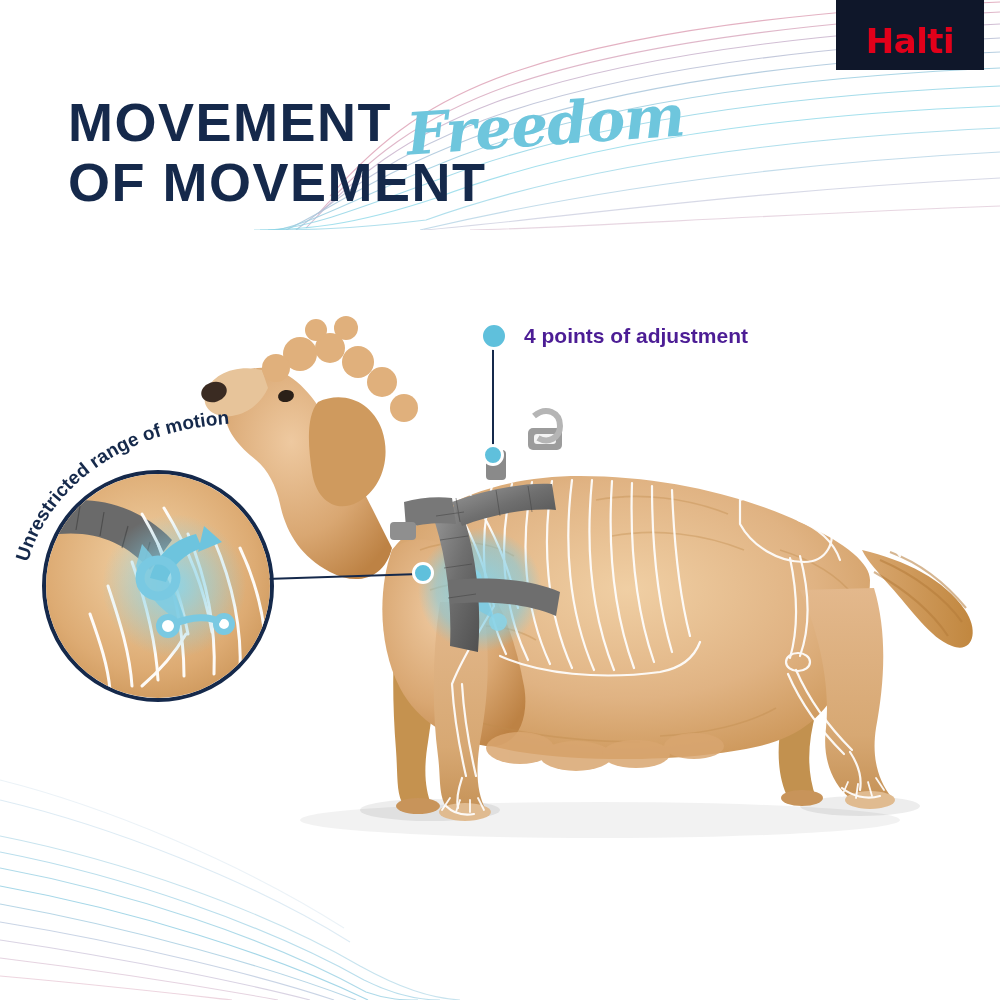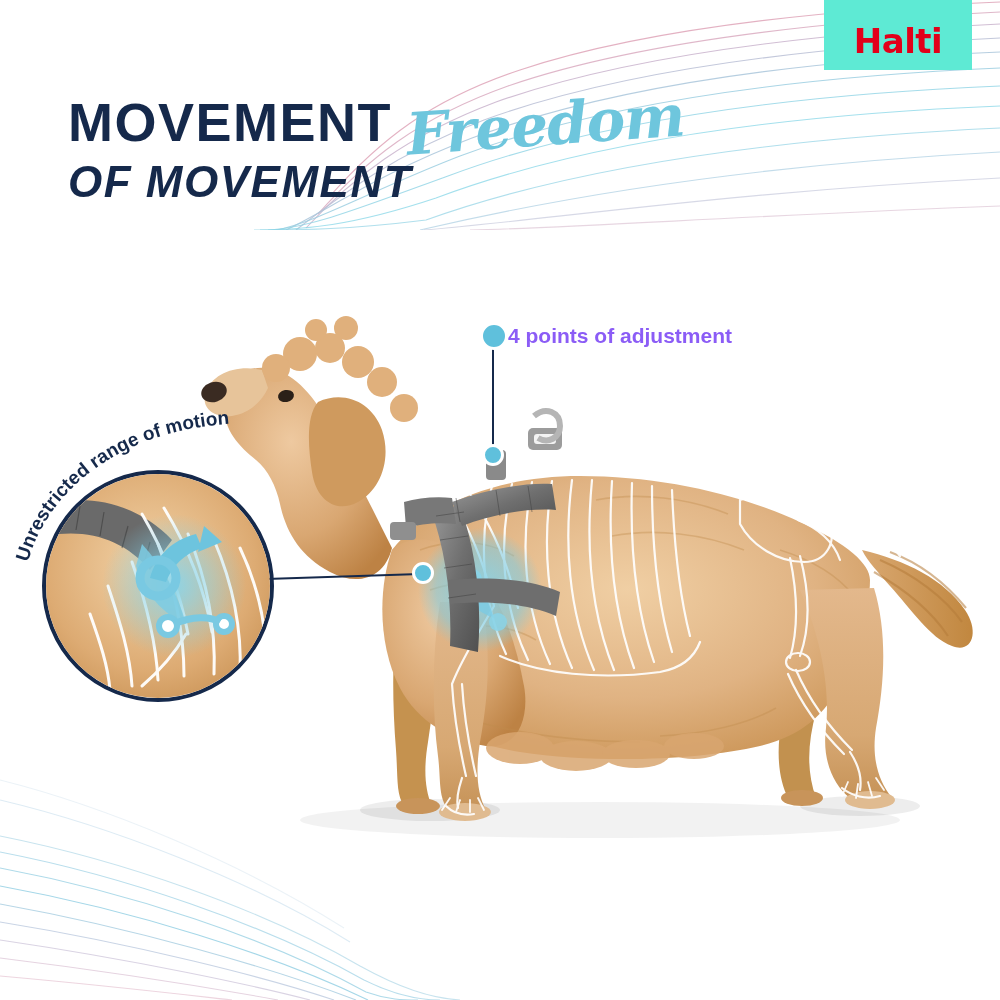--- a/index.html
+++ b/index.html
@@ -12,22 +12,22 @@
   }
   .stage{position:absolute;inset:0;overflow:hidden;background:#fff;}
 
   
   .swoosh{position:absolute;pointer-events:none;}
   .swoosh-top{top:0;right:0;width:1000px;height:230px;}
   .swoosh-bottom{left:0;bottom:0;width:1000px;height:260px;}
 
   
   .logo{
-    position:absolute;top:0;right:28px;
-    width:148px;height:70px;background:#5eead4;
+    position:absolute;top:0;right:16px;
+    width:148px;height:70px;background:#0f172a;
     display:flex;align-items:flex-end;justify-content:center;
     z-index:12;
   }
   .logo-text{
     font-family:"DejaVu Sans", sans-serif;
     font-weight:bold;font-size:34px;color:#e2001a;
     letter-spacing:-0.5px;line-height:1;
     padding-bottom:12px;position:relative;
   }
 
@@ -36,22 +36,22 @@
     position:absolute;left:68px;top:92px;z-index:11;
     color:#15294b;
   }
   .headline .l1{
     font-family:"Liberation Sans", sans-serif;
     font-size:54px;font-weight:bold;letter-spacing:1.5px;
     line-height:58px;white-space:nowrap;
   }
   .headline .l2{
     font-family:"Liberation Sans", sans-serif;
-    font-size:44px;font-weight:bold;letter-spacing:1.5px;
-    line-height:62px;white-space:nowrap;font-style:italic;
+    font-size:54px;font-weight:bold;letter-spacing:1.5px;
+    line-height:62px;white-space:nowrap;
   }
   .script{
     font-family:"DejaVu Serif", serif;
     font-style:italic;font-weight:bold;
     font-size:58px;color:#6ec6dd;
     letter-spacing:-1px;
     margin-left:14px;
     display:inline-block;
     transform:rotate(-4deg) translateY(4px);
   }
@@ -64,21 +64,21 @@
     position:absolute;left:480px;top:322px;z-index:14;
     display:flex;align-items:center;
   }
   .dot{
     width:28px;height:28px;border-radius:50%;
     background:#5fc0dc;border:3px solid #ffffff;
     box-sizing:border-box;flex:0 0 auto;
   }
   .dot.small{width:22px;height:22px;border-width:3px;}
   .callout-top .label{
-    color:#8b5cf6;
+    margin-left:16px;color:#4c1d95;
     font-size:21px;font-weight:bold;white-space:nowrap;
   }
   .leader{position:absolute;z-index:13;}
 
   
   .magnifier{
     position:absolute;left:42px;top:470px;width:232px;height:232px;
     border-radius:50%;border:4px solid #15294b;
     box-sizing:border-box;overflow:hidden;z-index:14;
   }

